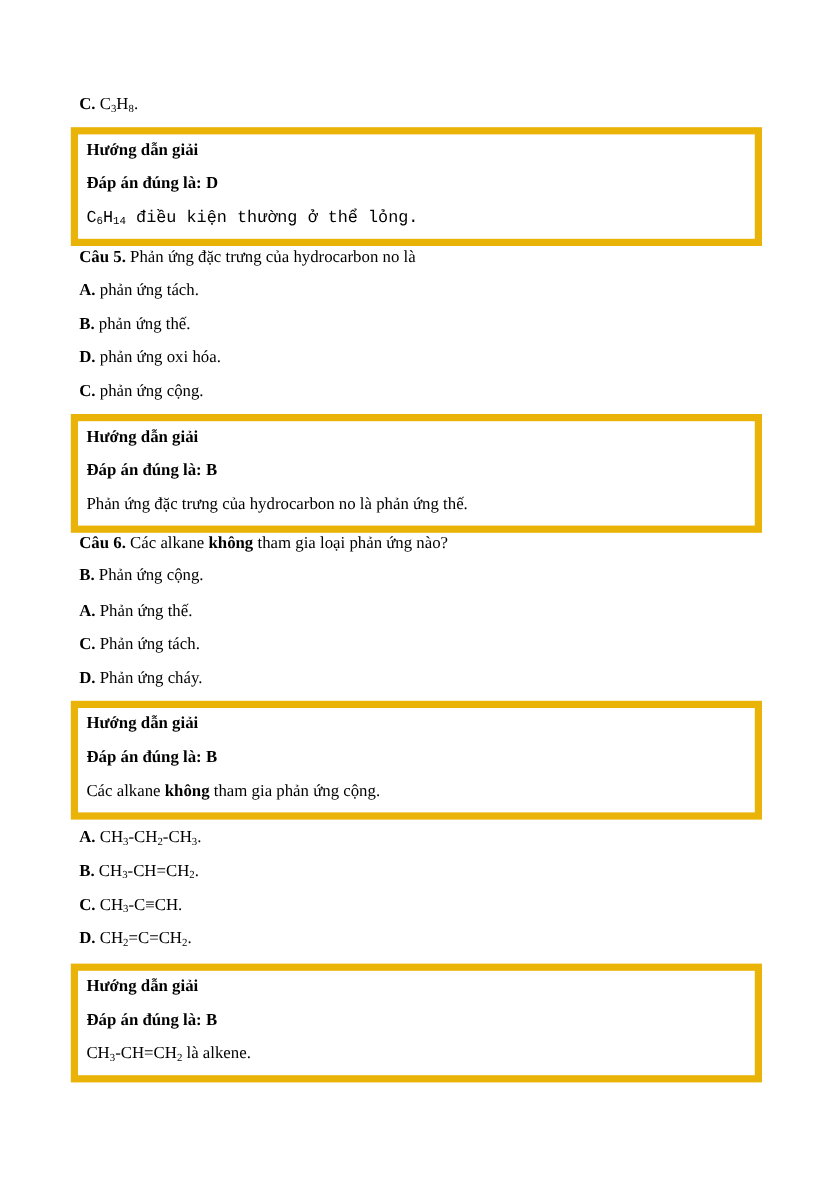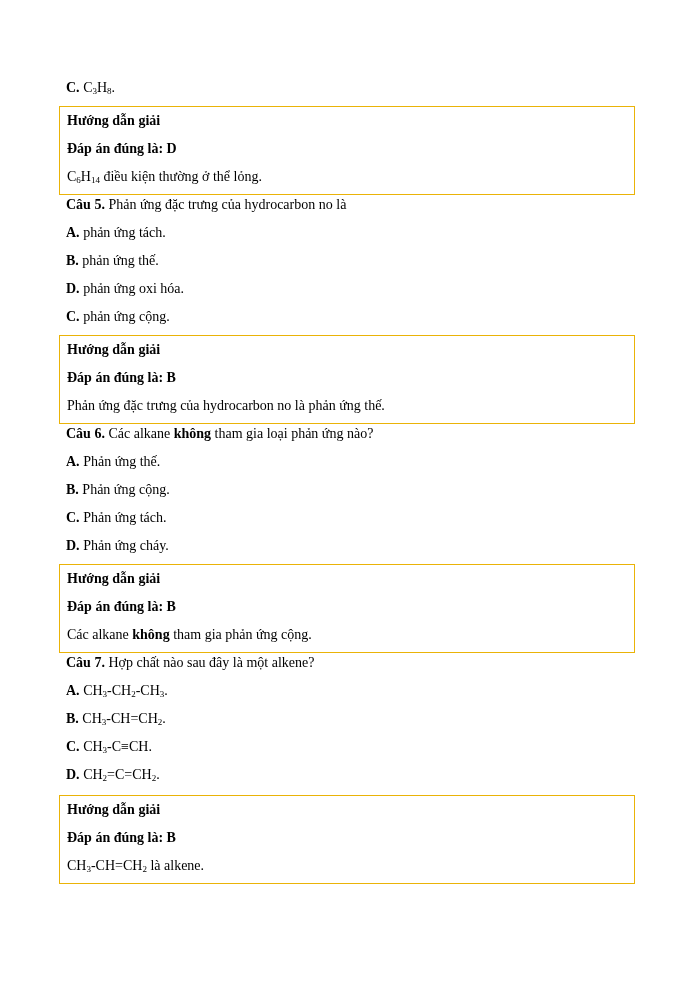--- a/index.html
+++ b/index.html
@@ -1,60 +1,59 @@
 <!DOCTYPE html>
 <html><head>
   <meta charset="utf-8">
   <style>
     html, body { margin: 0; padding: 0; background: #ffffff; }
     body { width: 694px; height: 982px; position: relative; overflow: hidden;
            font-family: "Liberation Serif", "DejaVu Serif", serif; color: #000; font-size: 14px; }
     .page { position: absolute; left: 59px; top: 74px; width: 576px; }
     .line { height: 28px; line-height: 28px; padding-left: 7px; white-space: nowrap; }
     .q-line { height: 22px; line-height: 20px; padding-left: 7px; white-space: nowrap; }
-    .box { border: 1px solid #eab308; box-sizing: border-box; width: 576px; }
+    .box { border: 6px solid #eab308; box-sizing: border-box; width: 576px; }
     .box .line { height: 28px; line-height: 28px; }
     b { font-weight: bold; }
     sub { font-size: 9px; vertical-align: -2px; line-height: 0; }
   </style>
 </head>
 <body>
 
 <div class="page">
 
   <div class="line"><b>C.</b> <span>C<sub>3</sub>H<sub>8</sub>.</span></div>
   <div class="box" style="margin-top:4px;">
     <div class="line"><b>Hướng dẫn giải</b></div>
     <div class="line"><b>Đáp án đúng là: D</b></div>
-    <div class="line" style="height:31px;">C<sub>6</sub>H<sub>14</sub> điều kiện thường ở thể lỏng.</div>
+    <div class="line" style="height:31px;font-family:Liberation Mono, monospace;">C<sub>6</sub>H<sub>14</sub> điều kiện thường ở thể lỏng.</div>
   </div>
 
   <div class="q-line"><b>Câu 5.</b><span> Phản ứng đặc trưng của hydrocarbon no là</span></div>
   <div class="line" style="margin-top:2px;"><b>A.</b> <span>phản ứng tách.</span></div>
   <div class="line"><b>B.</b> <span>phản ứng thế.</span></div>
   <div class="line"><b>D.</b> <span>phản ứng oxi hóa.</span></div>
   <div class="line"><b>C.</b> <span>phản ứng cộng.</span></div>
   <div class="box" style="margin-top:4px;">
     <div class="line"><b>Hướng dẫn giải</b></div>
     <div class="line"><b>Đáp án đúng là: B</b></div>
     <div class="line" style="height:31px;">Phản ứng đặc trưng của hydrocarbon no là phản ứng thế.</div>
   </div>
 
   <div class="q-line"><b>Câu 6.</b><span> Các alkane <b>không</b> tham gia loại phản ứng nào?</span></div>
+  <div class="line"><b>B.</b> <span>Phản ứng cộng.</span></div>
   <div class="line" style="margin-top:2px;"><b>A.</b> <span>Phản ứng thế.</span></div>
-  <div class="line"><b>B.</b> <span>Phản ứng cộng.</span></div>
   <div class="line"><b>C.</b> <span>Phản ứng tách.</span></div>
   <div class="line"><b>D.</b> <span>Phản ứng cháy.</span></div>
   <div class="box" style="margin-top:4px;">
     <div class="line"><b>Hướng dẫn giải</b></div>
     <div class="line"><b>Đáp án đúng là: B</b></div>
     <div class="line" style="height:31px;">Các alkane <b>không</b> tham gia phản ứng cộng.</div>
   </div>
 
-  <div class="q-line"><b>Câu 7.</b><span> Hợp chất nào sau đây là một alkene?</span></div>
   <div class="line" style="margin-top:2px;"><b>A.</b> <span>CH<sub>3</sub>-CH<sub>2</sub>-CH<sub>3</sub>.</span></div>
   <div class="line"><b>B.</b> <span>CH<sub>3</sub>-CH=CH<sub>2</sub>.</span></div>
   <div class="line"><b>C.</b> <span>CH<sub>3</sub>-C≡CH.</span></div>
   <div class="line"><b>D.</b> <span>CH<sub>2</sub>=C=CH<sub>2</sub>.</span></div>
   <div class="box" style="margin-top:6px;">
     <div class="line"><b>Hướng dẫn giải</b></div>
     <div class="line"><b>Đáp án đúng là: B</b></div>
     <div class="line" style="height:31px;">CH<sub>3</sub>-CH=CH<sub>2</sub> là alkene.</div>
   </div>
 

